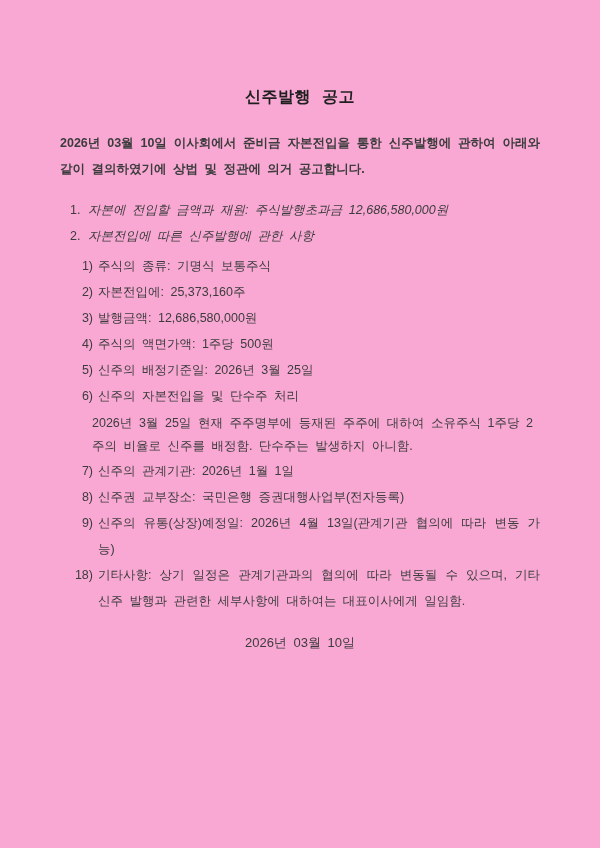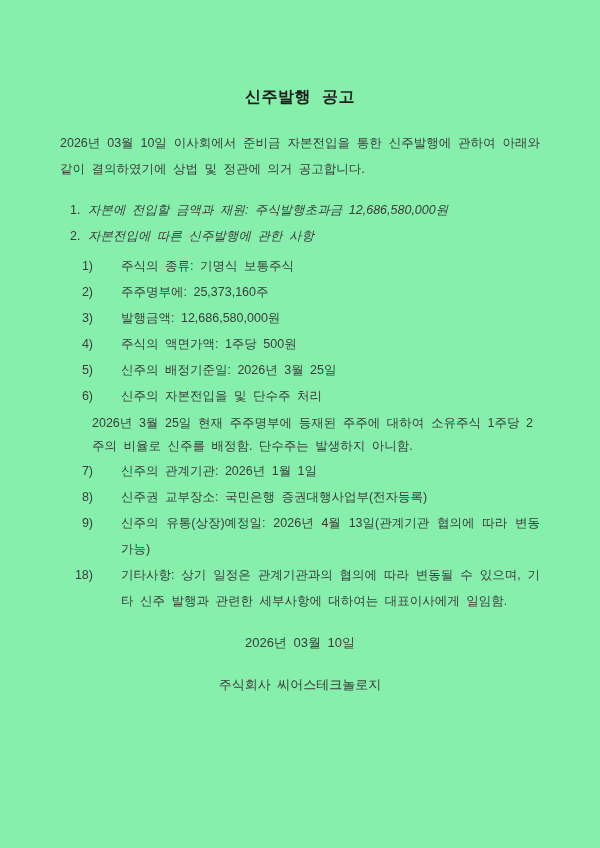--- a/index.html
+++ b/index.html
@@ -1,21 +1,21 @@
 <!DOCTYPE html>
 <html lang="ko"><head>
 <meta charset="utf-8">
 <style>
   html, body { margin: 0; padding: 0; background: #ffffff; }
   .page {
     position: relative;
     width: 600px;
     height: 848px;
     margin: 0 auto;
-    background: #86efac;
+    background: #f9a8d4;
     box-sizing: border-box;
     padding: 86px 60px 0 60px;
     font-family: "Liberation Sans", "DejaVu Sans", sans-serif;
     color: #3c3c3c;
     font-size: 12.5px;
     word-spacing: 3px;
     overflow: hidden;
   }
   .title {
     margin: 0;
@@ -24,20 +24,21 @@
     font-weight: 700;
     color: #1f1f1f;
     line-height: 22px;
     letter-spacing: 0.5px;
     word-spacing: 6px;
   }
   .intro {
     margin: 22px 0 15px 0;
     line-height: 26px;
     text-align: justify;
+    font-weight: bold;
   }
   .item {
     display: flex;
     margin: 0;
     padding-left: 10px;
     line-height: 26px;
   }
   .item:first-of-type { margin-top: 14px; }
   .item .num { flex: 0 0 18px; }
   .item .txt { flex: 1; font-style: italic; }
@@ -47,21 +48,20 @@
     line-height: 26px;
   }
   .sub .num {
     flex: 0 0 33px;
     text-align: right;
   }
   .sub .txt {
     flex: 1;
     padding-left: 5px;
     text-align: justify;
-    margin-left: 23px;
   }
   .detail {
     margin: 3px 7px 0 32px;
     line-height: 23px;
     text-align: justify;
   }
   .center-line {
     text-align: center;
     line-height: 26px;
     font-size: 13px;
@@ -90,21 +90,21 @@
     <span class="txt">자본전입에 따른 신주발행에 관한 사항</span>
   </div>
 
   <div class="sublist">
     <div class="sub">
       <span class="num">1)</span>
       <span class="txt">주식의 종류: 기명식 보통주식</span>
     </div>
     <div class="sub">
       <span class="num">2)</span>
-      <span class="txt">주주명부에: 25,373,160주</span>
+      <span class="txt">자본전입에: 25,373,160주</span>
     </div>
     <div class="sub">
       <span class="num">3)</span>
       <span class="txt">발행금액: 12,686,580,000원</span>
     </div>
     <div class="sub">
       <span class="num">4)</span>
       <span class="txt">주식의 액면가액: 1주당 500원</span>
     </div>
     <div class="sub">
@@ -130,15 +130,14 @@
       <span class="num">9)</span>
       <span class="txt">신주의 유통(상장)예정일: 2026년 4월 13일(관계기관 협의에 따라 변동 가능)</span>
     </div>
     <div class="sub">
       <span class="num">18)</span>
       <span class="txt">기타사항: 상기 일정은 관계기관과의 협의에 따라 변동될 수 있으며, 기타 신주 발행과 관련한 세부사항에 대하여는 대표이사에게 일임함.</span>
     </div>
   </div>
 
   <p class="center-line date-line">2026년 03월 10일</p>
-  <p class="center-line company-line">주식회사 씨어스테크놀로지</p>
 
 </div>
 
 </body></html>

